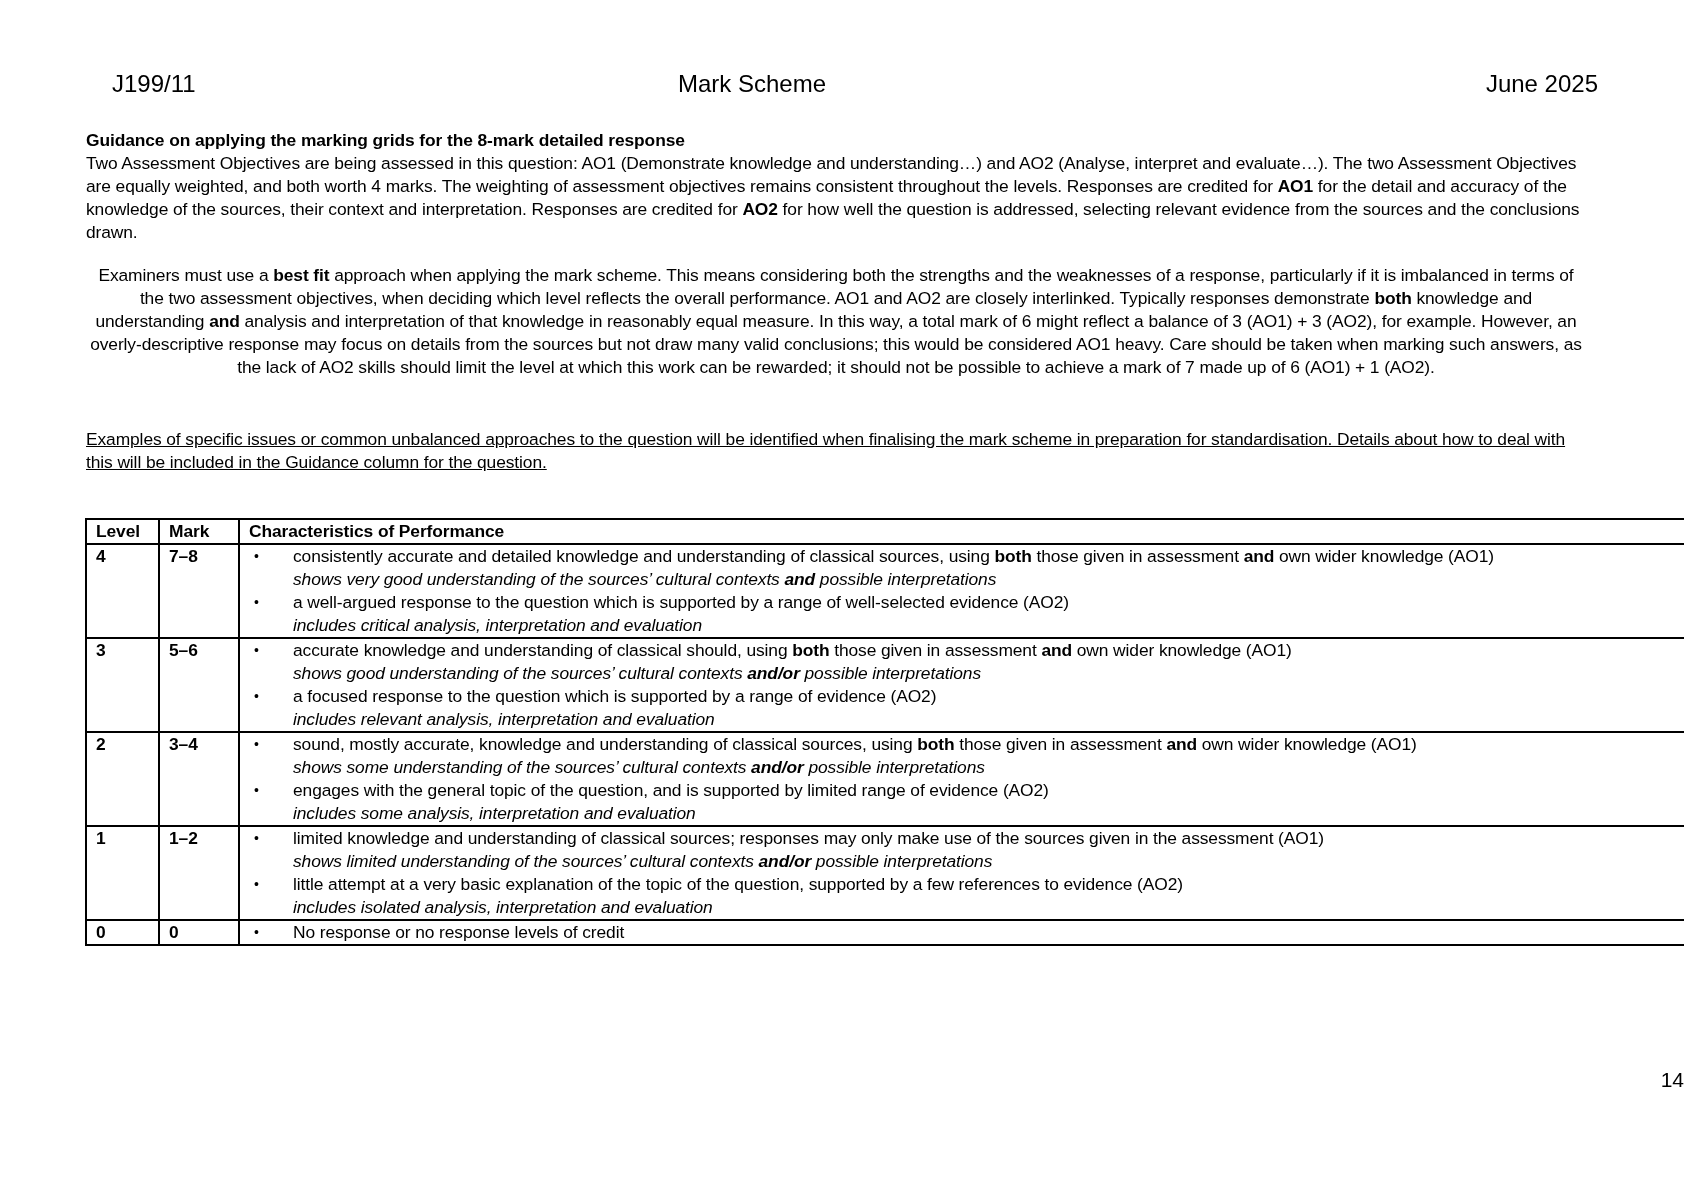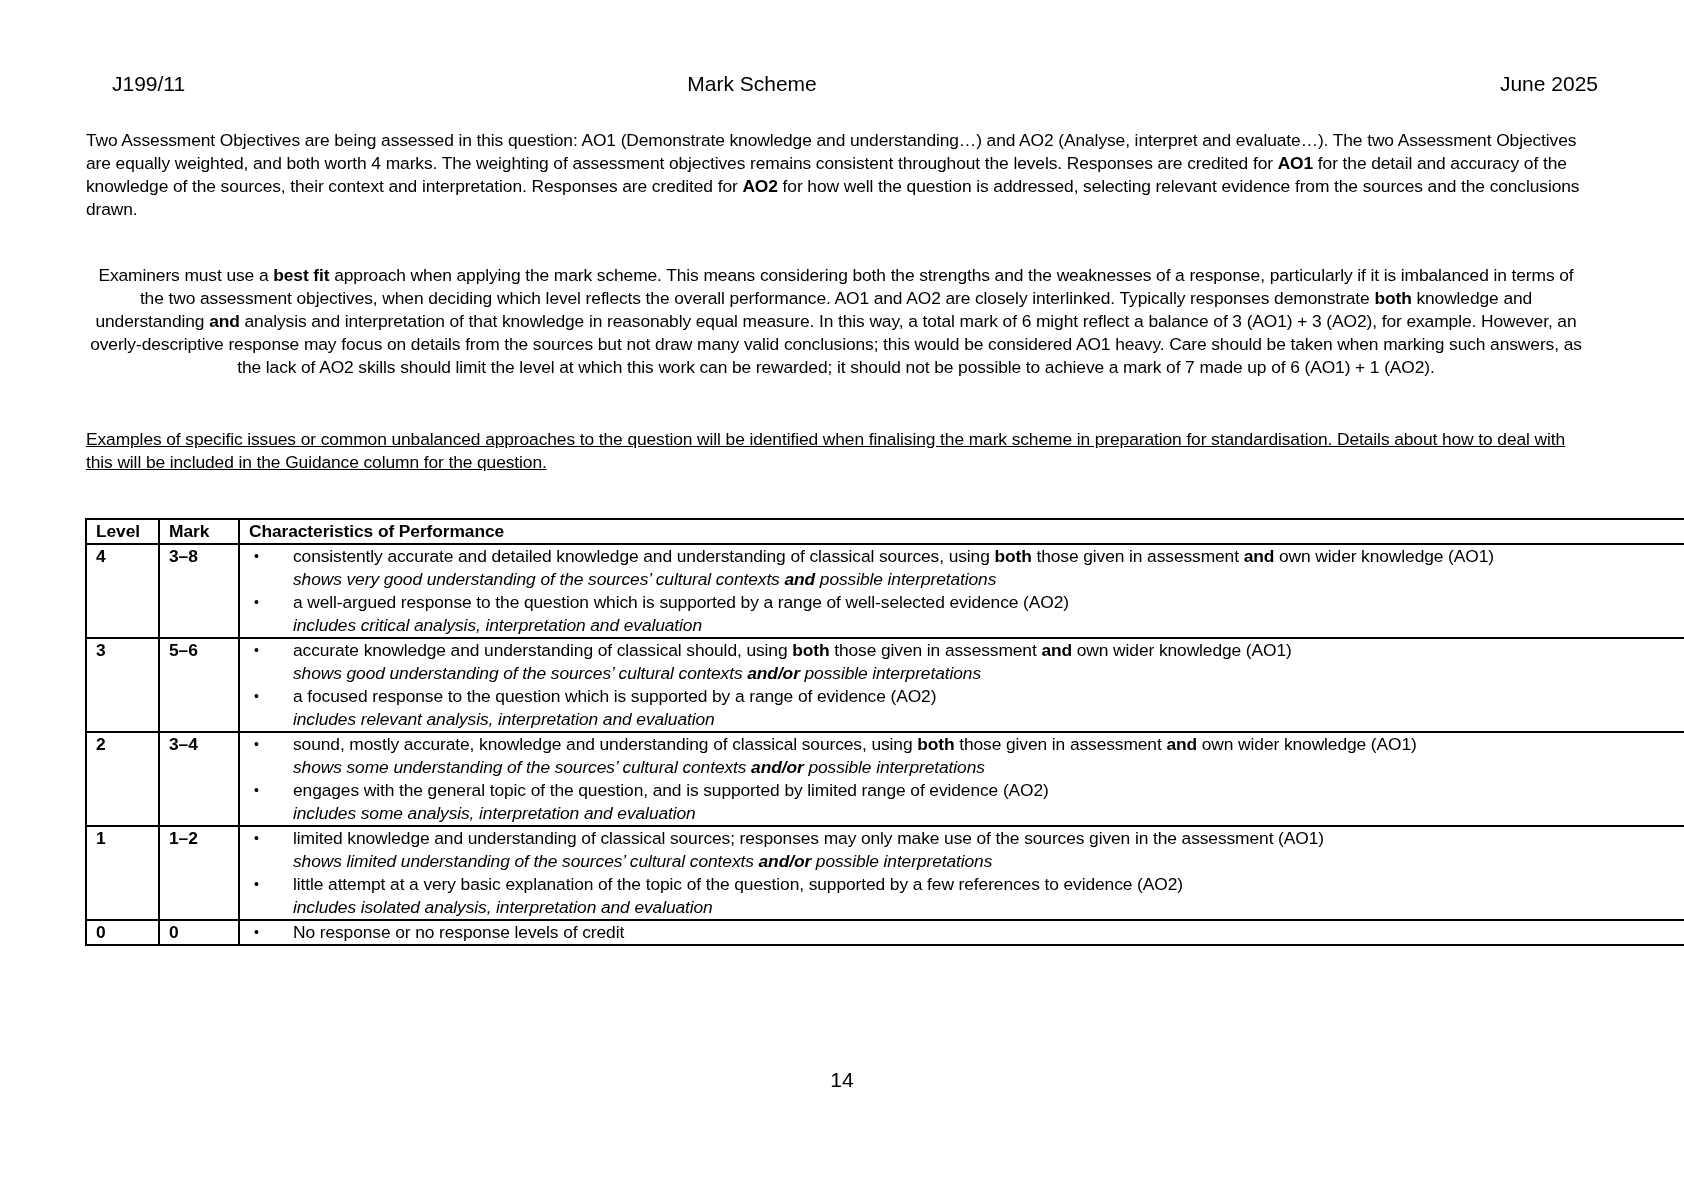--- a/index.html
+++ b/index.html
@@ -1,21 +1,21 @@
 <!DOCTYPE html>
 <html><head>
 <meta charset="utf-8">
 <style>
   html, body { margin: 0; padding: 0; background: #ffffff; }
   body {
     width: 1684px; height: 1191px; position: relative; overflow: hidden;
     font-family: "Liberation Sans", "DejaVu Sans", sans-serif;
     color: #000000;
   }
-  .hdr { position: absolute; top: 72px; font-size: 21px; line-height: 24px; }
+  .hdr { position: absolute; top: 72px; font-size: 24px; line-height: 24px; }
   .hdr-left { left: 112px; }
   .hdr-center { left: 0; width: 1504px; text-align: center; }
   .hdr-right { right: 86px; }
 
   .body-text {
     position: absolute; left: 86px; width: 1500px;
     font-size: 17.4px; line-height: 23px; letter-spacing: -0.1px;
   }
   .body-text p { margin: 0; }
   #sec1 { top: 129px; }
@@ -38,31 +38,32 @@
   table.grid td.num { font-weight: bold; padding-left: 9px; }
   table.grid tr.thin-bottom td { border-bottom-width: 1px; }
   ul.crit { margin: 0; padding: 0; list-style: none; }
   ul.crit li { position: relative; padding-left: 44px; }
   ul.crit li .bullet {
     position: absolute; left: 5px; top: 0; font-size: 14px;
   }
   .note { font-style: italic; display: block; }
   .pageno {
     position: absolute; top: 1068px; left: 0; width: 1684px;
-    text-align: center; font-size: 21px;
+    text-align: right; font-size: 21px;
   }
 </style>
 </head>
 <body>
 
 <div class="hdr hdr-left">J199/11</div>
 <div class="hdr hdr-center">Mark Scheme</div>
 <div class="hdr hdr-right">June 2025</div>
 
 <div class="body-text" id="sec1">
+  <p class="heading">Guidance on applying the marking grids for the 8-mark detailed response</p>
   <p><span>Two Assessment Objectives are being assessed in this question: AO1 (Demonstrate knowledge and understanding…) and AO2 (Analyse, interpret and evaluate…). The two Assessment Objectives are equally weighted, and both worth 4 marks. The weighting of assessment objectives remains consistent throughout the levels. Responses are credited for </span><b>AO1</b><span> for the detail and accuracy of the knowledge of the sources, their context and interpretation. Responses are credited for </span><b>AO2</b><span> for how well the question is addressed, selecting relevant evidence from the sources and the conclusions drawn.</span></p>
 </div>
 
 <div class="body-text" id="sec2">
   <p><span>Examiners must use a </span><b>best fit</b><span> approach when applying the mark scheme. This means considering both the strengths and the weaknesses of a response, particularly if it is imbalanced in terms of the two assessment objectives, when deciding which level reflects the overall performance. AO1 and AO2 are closely interlinked. Typically responses demonstrate </span><b>both</b><span> knowledge and understanding </span><b>and</b><span> analysis and interpretation of that knowledge in reasonably equal measure. In this way, a total mark of 6 might reflect a balance of 3 (AO1) + 3 (AO2), for example. However, an overly-descriptive response may focus on details from the sources but not draw many valid conclusions; this would be considered AO1 heavy. Care should be taken when marking such answers, as the lack of AO2 skills should limit the level at which this work can be rewarded; it should not be possible to achieve a mark of 7 made up of 6 (AO1) + 1 (AO2).</span></p>
 </div>
 
 <div class="body-text" id="sec3">
   <p>Examples of specific issues or common unbalanced approaches to the question will be identified when finalising the mark scheme in preparation for standardisation. Details about how to deal with this will be included in the Guidance column for the question.</p>
 </div>
@@ -77,21 +78,21 @@
     <tr>
       <th>Level</th>
       <th>Mark</th>
       <th>Characteristics of Performance</th>
     </tr>
   </thead>
   <tbody>
 
     <tr>
       <td class="num">4</td>
-      <td class="num">3–8</td>
+      <td class="num">7–8</td>
       <td>
         <ul class="crit">
           <li><span class="bullet">•</span><span>consistently accurate and detailed knowledge and understanding of classical sources, using </span><b>both</b><span> those given in assessment </span><b>and</b><span> own wider knowledge (AO1)</span>
             <span class="note"><span>shows very good understanding of the sources’ cultural contexts </span><b>and</b><span> possible interpretations</span></span>
           </li>
           <li><span class="bullet">•</span><span>a well-argued response to the question which is supported by a range of well-selected evidence (AO2)</span>
             <span class="note">includes critical analysis, interpretation and evaluation</span>
           </li>
         </ul>
       </td>

